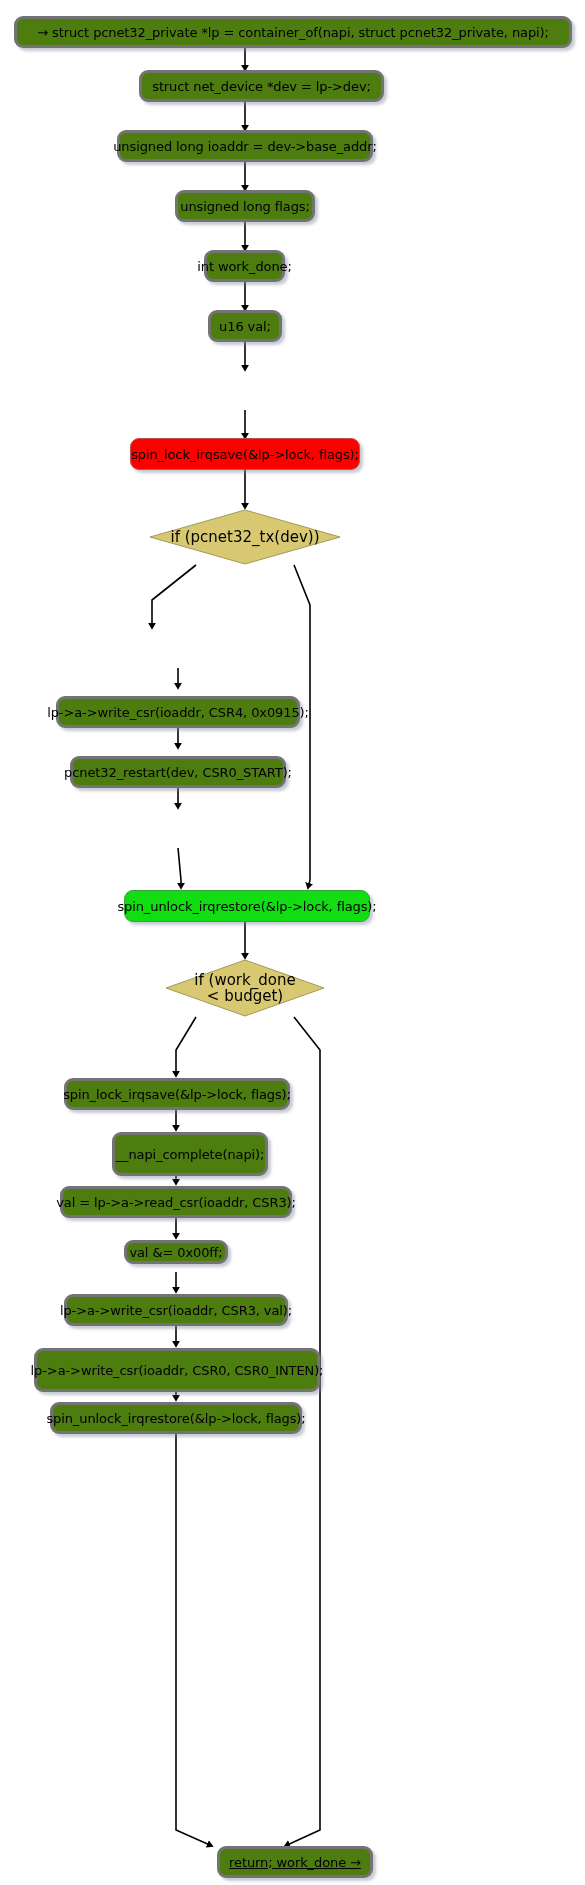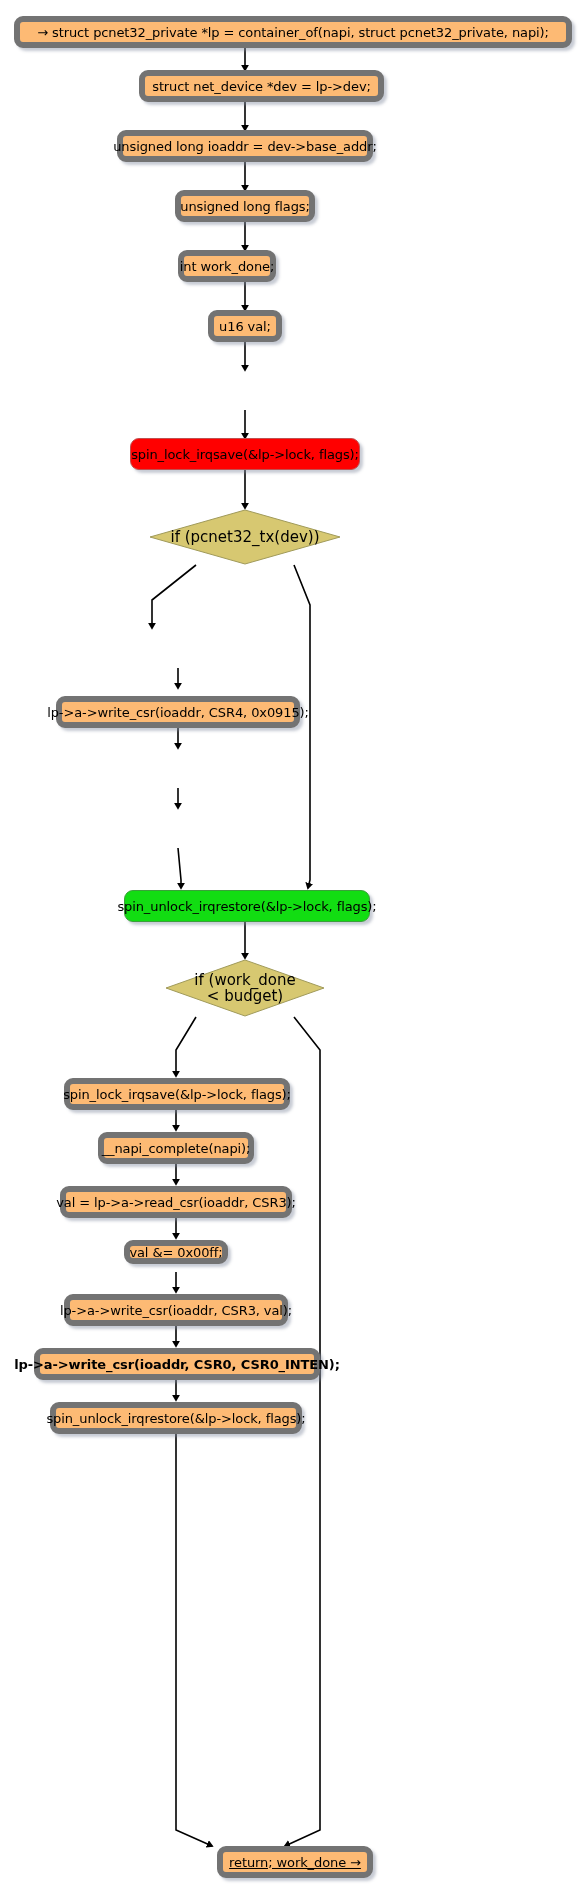--- a/index.html
+++ b/index.html
@@ -34,23 +34,23 @@
     align-items: center;
     justify-content: center;
     text-align: center;
     color: #000000;
     font-size: 13px;
     line-height: 15px;
     white-space: nowrap;
     letter-spacing: -0.1px;
   }
   .activity {
-    border: 6px solid #737373;
+    border: 3px solid #737373;
     border-radius: 9px;
-    background: #fdba74;
+    background: #4d7c0f;
     box-shadow: 3px 3px 3px rgba(130,140,160,0.45);
   }
   .activity.start-node {
     border-radius: 9px;
   }
   .activity.hl-red {
     background: #ff0000;
     border: 1px solid #c05050;
   }
   .activity.hl-green {
@@ -134,21 +134,21 @@
   </div>
 
   <div class="node activity" style="left:117px; top:130px; width:256px; height:32px;">
     <span>unsigned long ioaddr = dev-&gt;base_addr;</span>
   </div>
 
   <div class="node activity" style="left:175px; top:190px; width:140px; height:32px;">
     <span>unsigned long flags;</span>
   </div>
 
-  <div class="node activity" style="left:178px; top:250px; width:98px; height:32px;">
+  <div class="node activity" style="left:204px; top:250px; width:81px; height:32px;">
     <span>int work_done;</span>
   </div>
 
   <div class="node activity" style="left:208px; top:310px; width:74px; height:32px;">
     <span>u16 val;</span>
   </div>
 
 
   <div class="node activity hl-red" style="left:130px; top:438px; width:230px; height:32px;">
     <span>spin_lock_irqsave(&amp;lp-&gt;lock, flags);</span>
@@ -159,55 +159,58 @@
       <polygon points="97,2 192,29 97,56 2,29" fill="#d7c871" stroke="#a09a5a" stroke-width="1"></polygon>
     </svg>
     <div class="diamond-label">if (pcnet32_tx(dev))</div>
   </div>
 
 
   <div class="node activity" style="left:56px; top:696px; width:244px; height:32px;">
     <span>lp-&gt;a-&gt;write_csr(ioaddr, CSR4, 0x0915);</span>
   </div>
 
+  <div class="node activity" style="left:70px; top:756px; width:216px; height:32px;">
+    <span>pcnet32_restart(dev, CSR0_START);</span>
+  </div>
 
 
   <div class="node activity hl-green" style="left:124px; top:890px; width:246px; height:32px;">
     <span>spin_unlock_irqrestore(&amp;lp-&gt;lock, flags);</span>
   </div>
 
   <div class="diamond-wrap" style="left:164px; top:958px; width:162px; height:60px;">
     <svg class="diamond-shape" viewBox="0 0 162 60" preserveAspectRatio="none">
       <polygon points="81,2 160,30 81,58 2,30" fill="#d7c871" stroke="#a09a5a" stroke-width="1"></polygon>
     </svg>
     <div class="diamond-label">if (work_done
 &lt; budget)</div>
   </div>
 
   <div class="node activity" style="left:64px; top:1078px; width:226px; height:32px;">
     <span>spin_lock_irqsave(&amp;lp-&gt;lock, flags);</span>
   </div>
 
-  <div class="node activity" style="left:98px; top:1132px; width:156px; height:32px;">
+  <div class="node activity" style="left:112px; top:1132px; width:156px; height:44px;">
     <span>__napi_complete(napi);</span>
   </div>
 
   <div class="node activity" style="left:60px; top:1186px; width:232px; height:32px;">
     <span>val = lp-&gt;a-&gt;read_csr(ioaddr, CSR3);</span>
   </div>
 
   <div class="node activity" style="left:124px; top:1240px; width:104px; height:24px;">
     <span>val &amp;= 0x00ff;</span>
   </div>
 
   <div class="node activity" style="left:64px; top:1294px; width:224px; height:32px;">
     <span>lp-&gt;a-&gt;write_csr(ioaddr, CSR3, val);</span>
   </div>
 
-  <div class="node activity" style="left:34px; top:1348px; width:286px; height:32px;font-weight:bold;">
+  <div class="node activity" style="left:34px; top:1348px; width:286px; height:44px;">
     <span>lp-&gt;a-&gt;write_csr(ioaddr, CSR0, CSR0_INTEN);</span>
   </div>
 
   <div class="node activity" style="left:50px; top:1402px; width:252px; height:32px;">
     <span>spin_unlock_irqrestore(&amp;lp-&gt;lock, flags);</span>
   </div>
 
   <div class="node activity" style="left:217px; top:1846px; width:156px; height:32px;text-decoration:underline;">
     <span>return; work_done →</span>
   </div>

